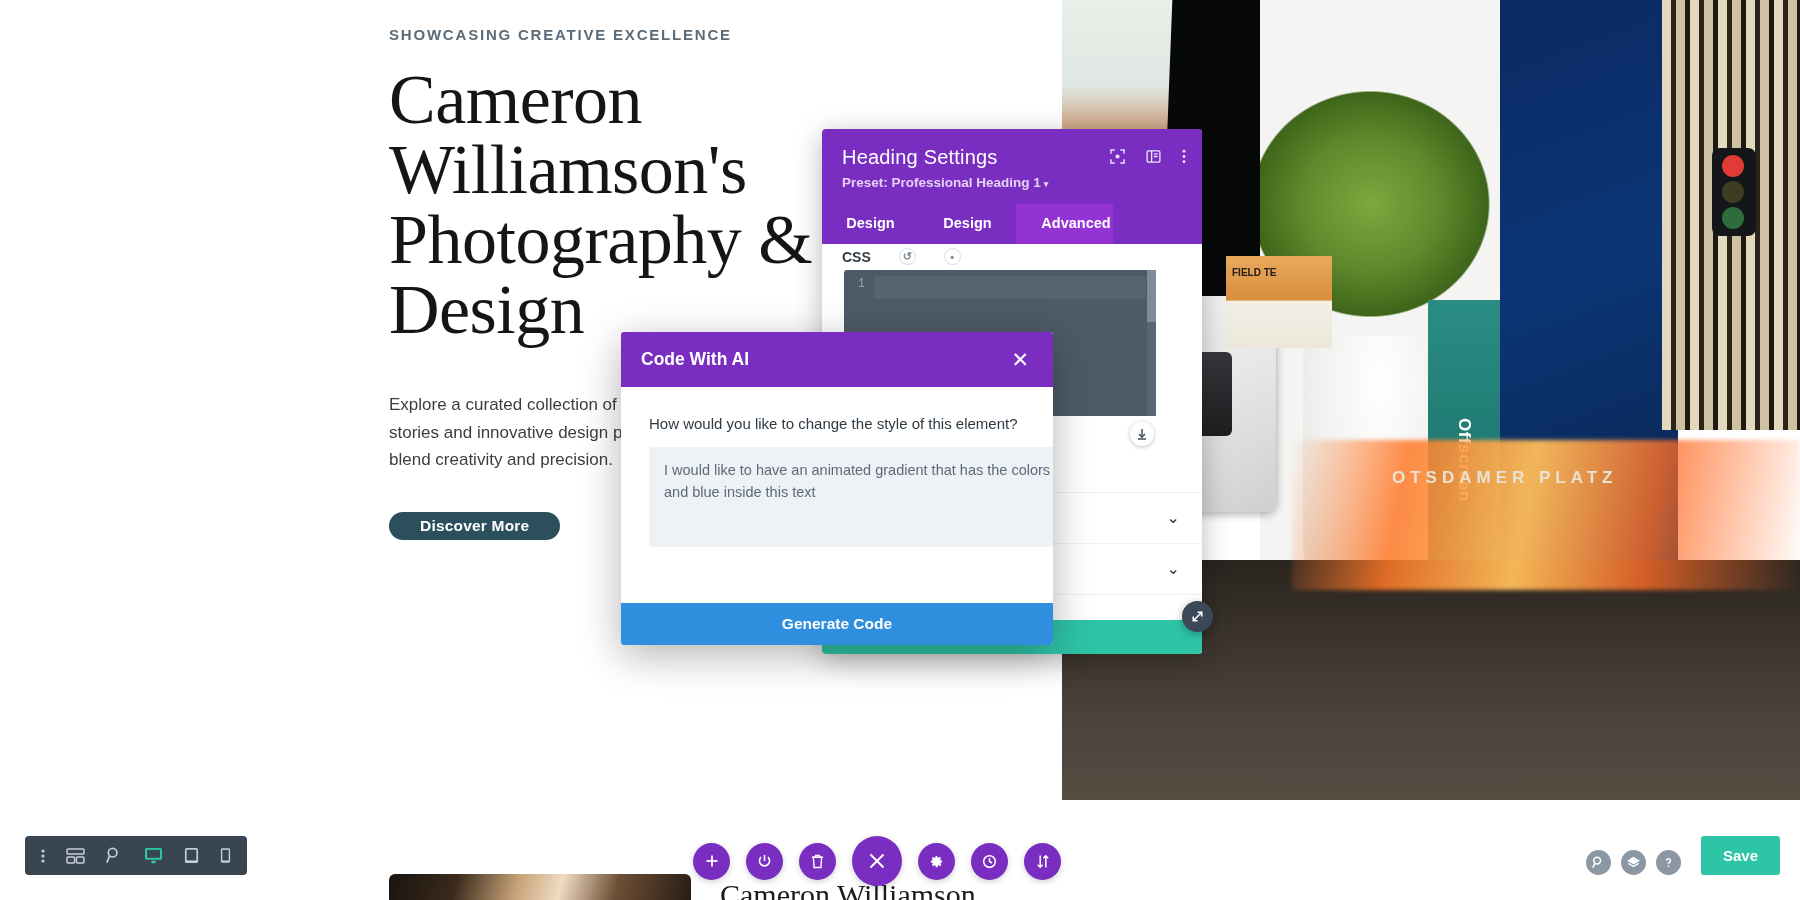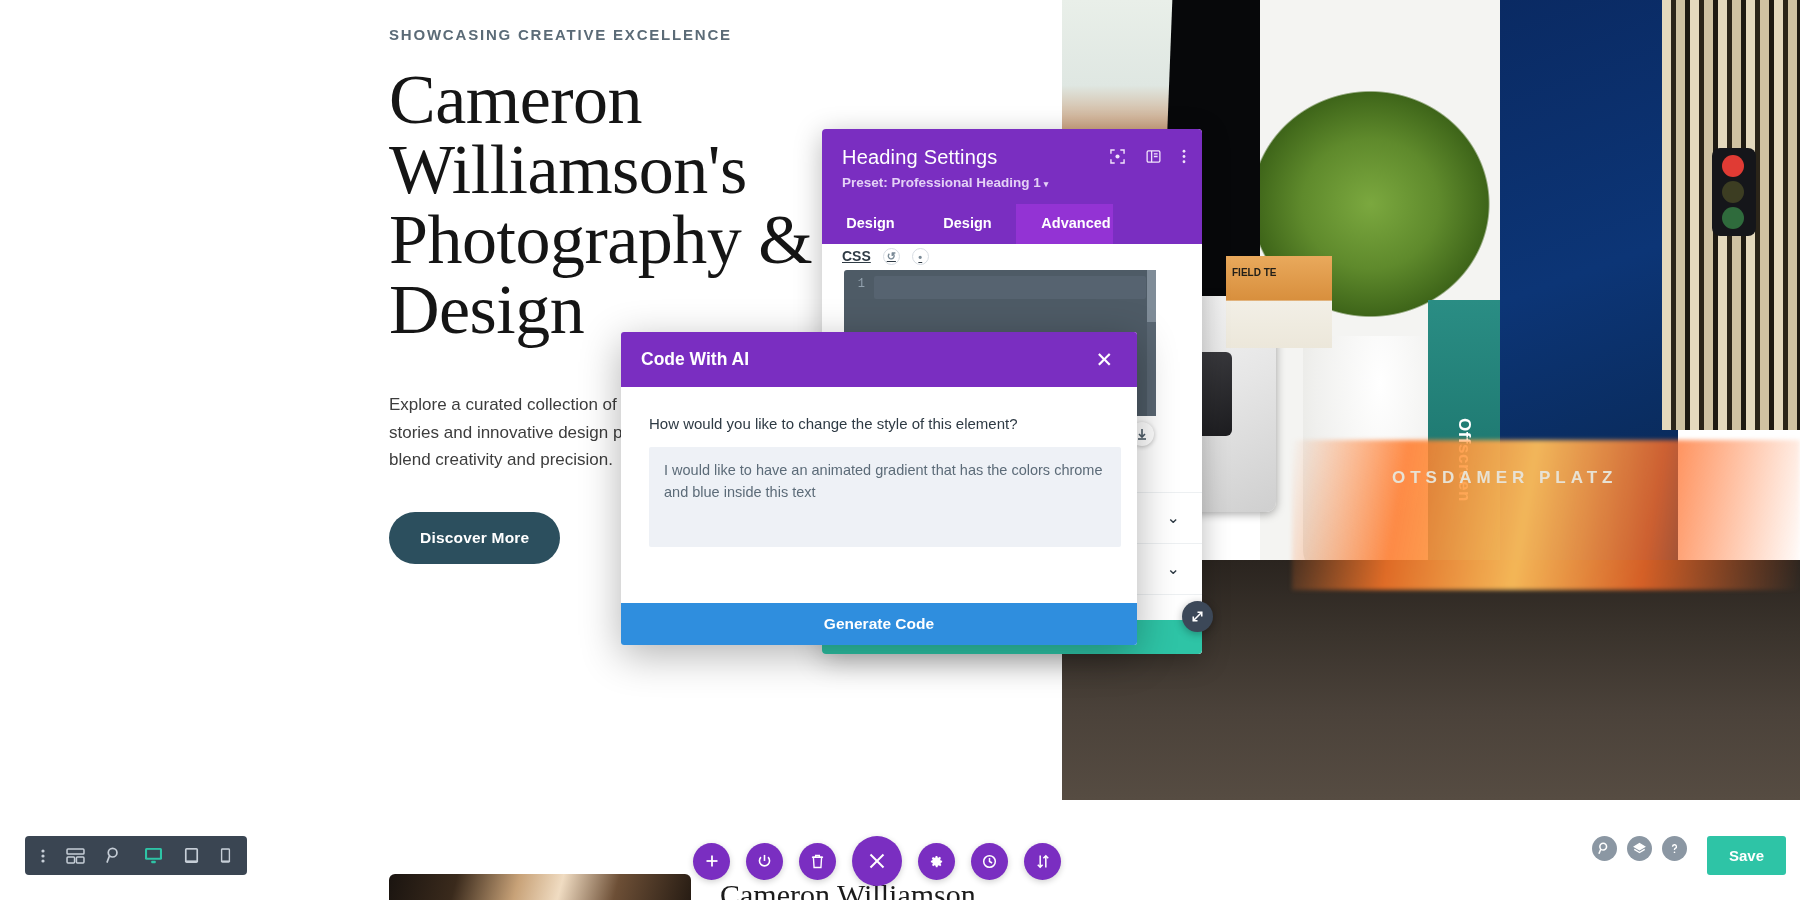--- a/index.html
+++ b/index.html
@@ -26,21 +26,21 @@
     color: #151515; letter-spacing: -0.5px;
   }
   .hero-para {
     margin-top: 46px; width: 320px;
     font-size: 17px; line-height: 1.62; color: #3d3d3d;
   }
   .discover-btn {
     margin-top: 38px; display: inline-block;
     background: #2c4f5e; color: #fff;
     font-size: 15.5px; font-weight: 700;
-    padding: 17px 31px; border-radius: 999px;
+    padding: 5px 31px; border-radius: 999px;
     border: none; cursor: pointer; letter-spacing: .2px;
   }
 
   
   .lower-card {
     position: absolute; left: 389px; top: 874px;
     width: 302px; height: 40px; border-radius: 6px 6px 0 0;
     background: linear-gradient(105deg,#1a1410 0%,#3a2a1c 22%,#c8a278 42%,#f0dcc2 56%,#6d4f36 74%,#241a12 100%);
   }
   .lower-name {
@@ -114,21 +114,21 @@
   .sp-head-icons .ic { color:#f1e3fb; display:flex; align-items:center; }
   .sp-tabs { display: flex; background: #7a2ec1; }
   .sp-tab {
     flex: 0 0 auto; padding: 11px 0 13px 0; width: 97px; text-align: center;
     color: #fff; font-size: 14.5px; font-weight: 700; cursor: pointer;
   }
   .sp-tab.active { background: #9333d4; padding-left: 23px; }
   .sp-body { flex: 1; background:#fff; position: relative; overflow: hidden; }
   .sp-sectlabel {
     position:absolute; left: 20px; top: 4px; font-size: 14px; font-weight: 700; color: #2f3b45;
-    display:flex; align-items:flex-start; gap: 12px; text-decoration: underline;
+    display:flex; align-items:center; gap: 28px;
   }
   .mini-btn {
     width: 17px; height: 17px; border-radius: 50%; background:#fff;
     border: 1px solid #d7dde3; display: inline-flex; align-items:center; justify-content:center;
     font-size: 11px; color:#7a8a96;
   }
   .code-box {
     position: absolute; left: 22px; top: 26px; width: 312px; height: 146px;
     background: #4e5b66; border-radius: 3px;
   }
@@ -153,21 +153,21 @@
     background: #2ec4a6; display:flex; align-items:center; justify-content:center; color:#fff;
   }
   .resize-handle {
     position: absolute; left: 1182px; top: 601px; width: 31px; height: 31px; border-radius:50%;
     background:#3c4858; color:#fff; display:flex; align-items:center; justify-content:center;
     box-shadow: 0 2px 8px rgba(0,0,0,.3); cursor: nwse-resize;
   }
 
   
   .ai-modal {
-    position: absolute; left: 621px; top: 332px; width: 516px; height: 313px;
+    position: absolute; left: 621px; top: 332px; width: 432px; height: 313px;
     background:#fff; box-shadow: 0 10px 40px rgba(0,0,0,.3); border-radius: 3px; overflow: hidden;
   }
   .ai-head {
     background:#7a2ec1; height: 55px; display:flex; align-items:center;
     justify-content: space-between; padding: 0 20px;
   }
   .ai-head-title { color:#fff; font-size: 17.5px; font-weight: 700; }
   .ai-close { color:#fff; font-size: 21px; line-height:1; cursor:pointer; background:none; border:none; padding:4px; }
   .ai-body { padding: 28px 28px 0 28px; }
   .ai-question { font-size: 15px; color:#2e3a44; font-weight: 400; }
@@ -193,21 +193,21 @@
   .left-toolbar .tb.active { color:#2ec4a6; }
 
   .center-toolbar { position:absolute; left: 693px; top: 836px; display:flex; align-items:center; gap: 16px; }
   .ct-btn {
     width: 37px; height: 37px; border-radius:50%; background:#7a2ec1; border:none; cursor:pointer;
     display:flex; align-items:center; justify-content:center; color:#fff;
     box-shadow: 0 2px 6px rgba(0,0,0,.18);
   }
   .ct-btn.big { width: 50px; height: 50px; }
 
-  .right-toolbar { position:absolute; right: 14px; top: 836px; display:flex; align-items:flex-start; gap: 10px; }
+  .right-toolbar { position:absolute; right: 20px; top: 836px; display:flex; align-items:flex-end; gap: 10px; }
   .rt-circle {
     width: 25px; height: 25px; border-radius:50%; background:#8b97a3; border:none; cursor:pointer;
     display:flex; align-items:center; justify-content:center; color:#fff;
   }
   .save-btn {
     margin-left: 10px; background:#2ec4a6; color:#fff; border:none; cursor:pointer;
     font-size: 15px; font-weight: 700; padding: 11px 22px; border-radius: 3px;
   }
   svg { display:block; }
 </style>

